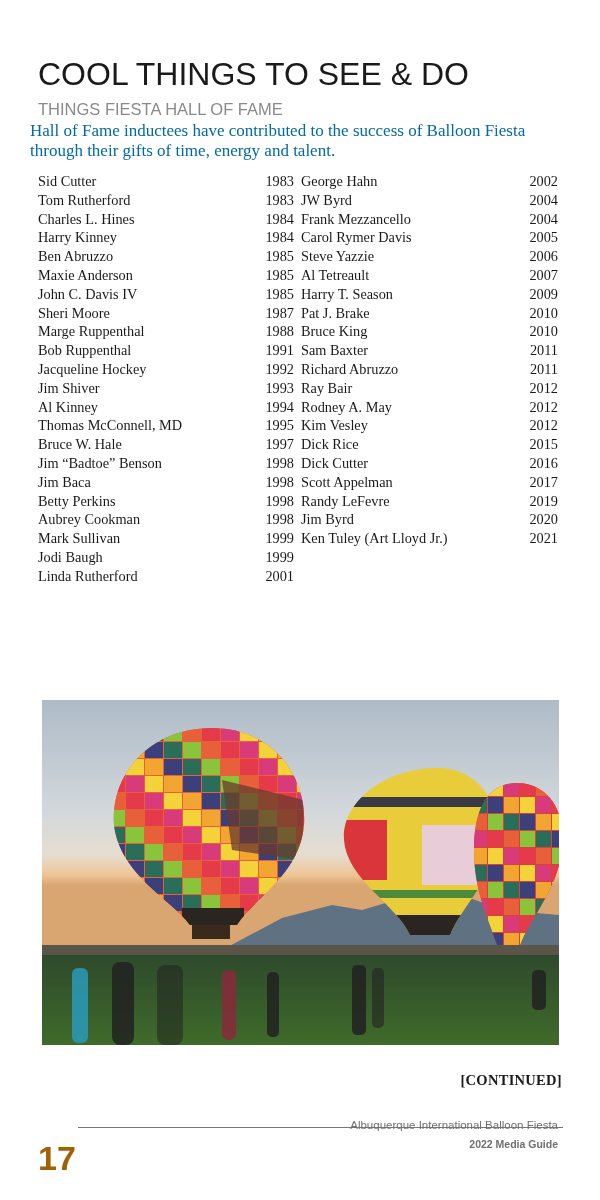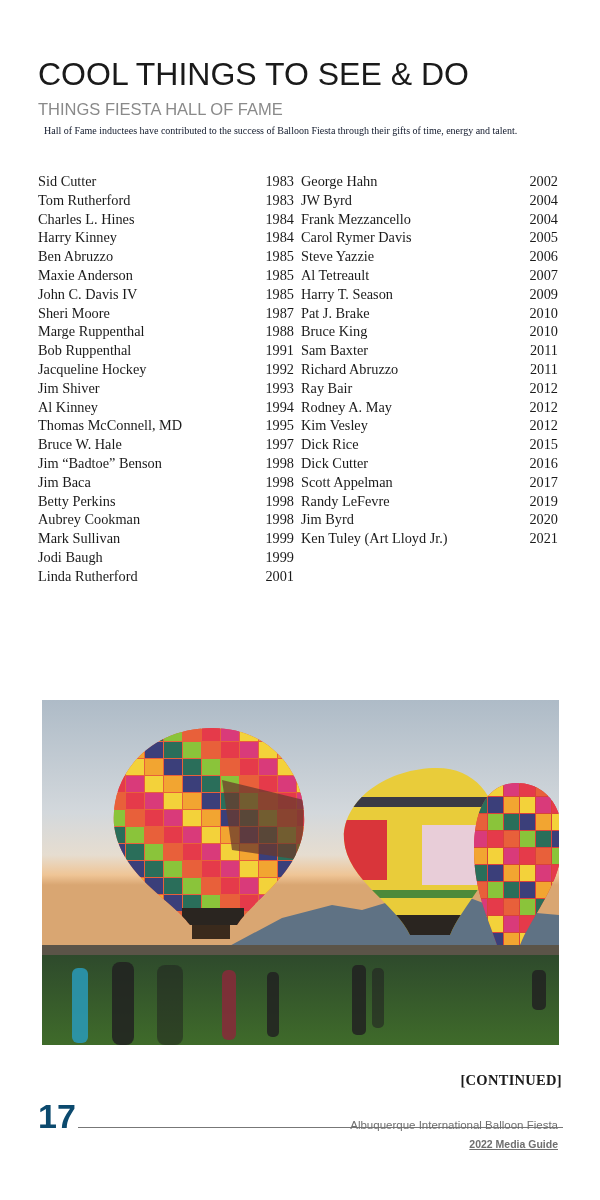--- a/index.html
+++ b/index.html
@@ -8,47 +8,47 @@
     position: absolute; left: 38px; top: 56px;
     font-family: "Liberation Sans", sans-serif; font-size: 32px; font-weight: 400;
     letter-spacing: 0px; color: #1a1a1a; white-space: nowrap; line-height: 36px;
   }
   .subtitle {
     position: absolute; left: 38px; top: 99px;
     font-family: "Liberation Sans", sans-serif; font-size: 16.5px; color: #8a8a8a;
     white-space: nowrap; line-height: 20px;
   }
   .intro {
-    position: absolute; left: 44px; top: 121px; width: 532px;
-    font-family: "Liberation Serif", serif; font-size: 10px; line-height: 20px; color: #0f172a;
+    position: absolute; left: 30px; top: 121px; width: 532px;
+    font-family: "Liberation Serif", serif; font-size: 17px; line-height: 20px; color: #0369a1;
   }
   .list { position: absolute; top: 172px; font-family: "Liberation Serif", serif; font-size: 14.3px; color: #1a1a1a; }
   .list.left { left: 38px; width: 256px; }
   .list.right { left: 301px; width: 257px; }
   .row { display: flex; justify-content: space-between; height: 18.8px; line-height: 18.8px; white-space: nowrap; }
   .photo {
     position: absolute; left: 42px; top: 700px; width: 517px; height: 345px; overflow: hidden;
     background: linear-gradient(#b9c3cc 0%, #cfd5da 40%, #e2dcd3 62%, #eec9a0 68%, #3b4a3a 74%, #2f4f2a 80%, #3f6a2b 100%);
   }
   .continued {
     position: absolute; right: 38px; top: 1072px;
     font-family: "Liberation Serif", serif; font-weight: 700; font-size: 14.5px; letter-spacing: 0.3px; color: #1a1a1a;
   }
   .page-num {
-    position: absolute; left: 38px; top: 1096px;
-    font-family: "Liberation Sans", sans-serif; font-weight: 700; font-size: 34px; line-height: 40px; color: #0c4a6e;
+    position: absolute; left: 38px; top: 1138px;
+    font-family: "Liberation Sans", sans-serif; font-weight: 700; font-size: 34px; line-height: 40px; color: #a16207;
   }
   .footer-rule { position: absolute; left: 78px; top: 1127px; width: 485px; height: 1px; background: #777; }
   .footer-org {
     position: absolute; right: 42px; top: 1109px;
     font-family: "Liberation Sans", sans-serif; font-size: 11.5px; color: #6f6f6f; margin-top: 10px;
   }
   .footer-guide {
     position: absolute; right: 42px; top: 1138px;
-    font-family: "Liberation Sans", sans-serif; font-size: 10.5px; font-weight: 700; color: #6f6f6f; text-decoration: underline;
+    font-family: "Liberation Sans", sans-serif; font-size: 10.5px; font-weight: 700; color: #6f6f6f;
   }
 </style>
 </head>
 <body>
 
 <div class="title">COOL THINGS TO SEE &amp; DO</div>
 <div class="subtitle">THINGS FIESTA HALL OF FAME</div>
 <div class="intro">Hall of Fame inductees have contributed to the success of Balloon Fiesta through their gifts of time, energy and talent.</div>
 
 <div class="list left" id="list-left">

